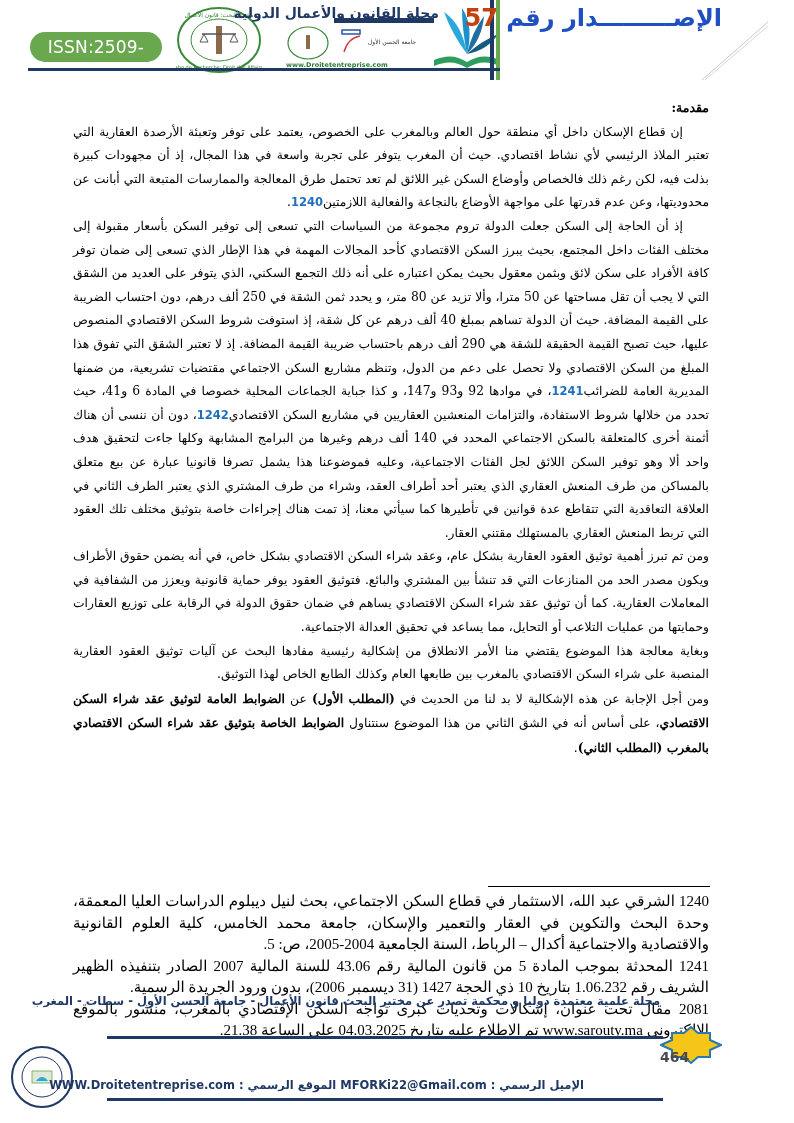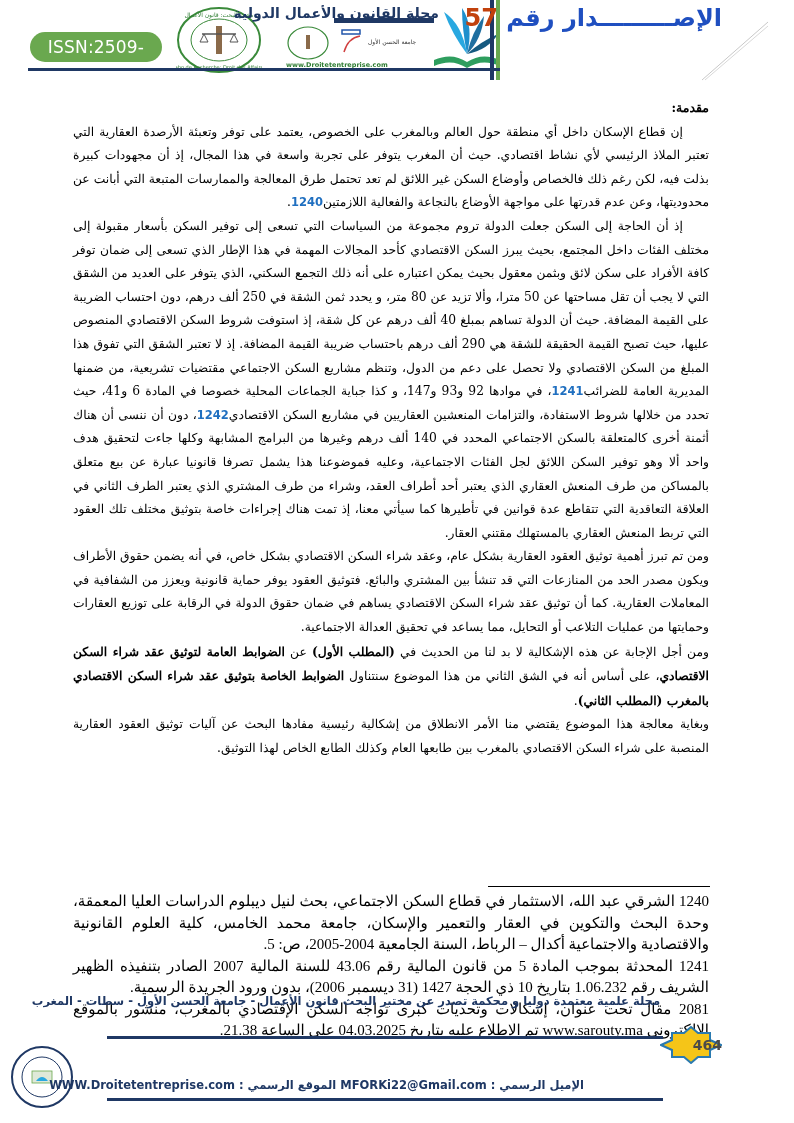--- a/index.html
+++ b/index.html
@@ -45,21 +45,21 @@
   .footnotes { position:absolute; left:73px; top:891px; width:636px; direction:rtl;
                font-family:Liberation Serif, serif; font-size:15px; line-height:21.5px; text-align:justify; }
   .footnotes p { margin:0; }
   .fn-link { color:#000; text-decoration:underline; direction:ltr; unicode-bidi:embed; }
 
   
   .footer-seal { position:absolute; left:10px; top:1045px; width:64px; height:64px; }
   .footer-rule-top { position:absolute; left:107px; top:1036px; width:556px; height:3px; background:#1f3864; }
   .footer-rule-bot { position:absolute; left:107px; top:1098px; width:556px; height:3px; background:#1f3864; }
   .page-badge { position:absolute; left:660px; top:1026px; width:62px; height:38px; }
-  .page-badge span { position:absolute; left:0; top:0; width:62px; height:38px; text-align:right;
+  .page-badge span { position:absolute; left:0; top:12px; width:62px; height:38px; text-align:left;
           line-height:38px; font-size:14px; font-weight:bold; color:#4a4a4a; font-family:"DejaVu Sans", sans-serif; }
   .footer-line1 { position:absolute; right:134px; top:994px; direction:rtl; font-size:11.5px;
           font-weight:bold; color:#1f3864; white-space:nowrap; font-family:"DejaVu Sans", sans-serif; }
   .footer-line2 { position:absolute; right:210px; top:1078px; direction:rtl; font-size:11.5px;
           font-weight:bold; color:#1f3864; white-space:nowrap; font-family:"DejaVu Sans", sans-serif; }
   .ltr { direction:ltr; unicode-bidi:embed; }
 </style>
 </head>
 <body>
 
@@ -120,25 +120,25 @@
 
   <p class="indent">
     <span>إن قطاع الإسكان داخل أي منطقة حول العالم وبالمغرب على الخصوص، يعتمد على توفر وتعبئة الأرصدة العقارية التي تعتبر الملاذ الرئيسي لأي نشاط اقتصادي. حيث أن المغرب يتوفر على تجربة واسعة في هذا المجال، إذ أن مجهودات كبيرة بذلت فيه، لكن رغم ذلك فالخصاص وأوضاع السكن غير اللائق لم تعد تحتمل طرق المعالجة والممارسات المتبعة التي أبانت عن محدوديتها، وعن عدم قدرتها على مواجهة الأوضاع بالنجاعة والفعالية اللازمتين</span><span class="fn-ref">1240</span><span>.</span>
   </p>
 
   <p class="indent">
     <span>إذ أن الحاجة إلى السكن جعلت الدولة تروم مجموعة من السياسات التي تسعى إلى توفير السكن بأسعار مقبولة إلى مختلف الفئات داخل المجتمع، بحيث يبرز السكن الاقتصادي كأحد المجالات المهمة في هذا الإطار الذي تسعى إلى ضمان توفر كافة الأفراد على سكن لائق وبثمن معقول بحيث يمكن اعتباره على أنه ذلك التجمع السكني، الذي يتوفر على العديد من الشقق التي لا يجب أن تقل مساحتها عن 50 مترا، وألا تزيد عن 80 متر، و يحدد ثمن الشقة في 250 ألف درهم، دون احتساب الضريبة على القيمة المضافة. حيث أن الدولة تساهم بمبلغ 40 ألف درهم عن كل شقة، إذ استوفت شروط السكن الاقتصادي المنصوص عليها، حيث تصبح القيمة الحقيقة للشقة هي 290 ألف درهم باحتساب ضريبة القيمة المضافة. إذ لا تعتبر الشقق التي تفوق هذا المبلغ من السكن الاقتصادي ولا تحصل على دعم من الدول، وتنظم مشاريع السكن الاجتماعي مقتضيات تشريعية، من ضمنها المديرية العامة للضرائب</span><span class="fn-ref">1241</span><span>، في موادها 92 و93 و147، و كذا جباية الجماعات المحلية خصوصا في المادة 6 و41، حيث تحدد من خلالها شروط الاستفادة، والتزامات المنعشين العقاريين في مشاريع السكن الاقتصادي</span><span class="fn-ref">1242</span><span>، دون أن ننسى أن هناك أثمنة أخرى كالمتعلقة بالسكن الاجتماعي المحدد في 140 ألف درهم وغيرها من البرامج المشابهة وكلها جاءت لتحقيق هدف واحد ألا وهو توفير السكن اللائق لجل الفئات الاجتماعية، وعليه فموضوعنا هذا يشمل تصرفا قانونيا عبارة عن بيع متعلق بالمساكن من طرف المنعش العقاري الذي يعتبر أحد أطراف العقد، وشراء من طرف المشتري الذي يعتبر الطرف الثاني في العلاقة التعاقدية التي تتقاطع عدة قوانين في تأطيرها كما سيأتي معنا، إذ تمت هناك إجراءات خاصة بتوثيق مختلف تلك العقود التي تربط المنعش العقاري بالمستهلك مقتني العقار.</span>
   </p>
 
   <p>ومن تم تبرز أهمية توثيق العقود العقارية بشكل عام، وعقد شراء السكن الاقتصادي بشكل خاص، في أنه يضمن حقوق الأطراف ويكون مصدر الحد من المنازعات التي قد تنشأ بين المشتري والبائع.  فتوثيق العقود يوفر حماية قانونية ويعزز من الشفافية في المعاملات العقارية. كما أن توثيق عقد شراء السكن الاقتصادي يساهم في ضمان حقوق الدولة في الرقابة على توزيع العقارات وحمايتها من عمليات التلاعب أو التحايل، مما يساعد في تحقيق العدالة الاجتماعية.</p>
+  <p>وبغاية معالجة هذا الموضوع يقتضي منا الأمر الانطلاق من إشكالية رئيسية مفادها البحث عن آليات توثيق العقود العقارية المنصبة على شراء السكن الاقتصادي بالمغرب بين طابعها العام وكذلك الطابع الخاص لهذا التوثيق.</p>
+
   <p>
     <span>ومن أجل الإجابة عن هذه الإشكالية لا بد لنا من الحديث في </span><span class="b">(المطلب الأول)</span><span> عن </span><span class="b">الضوابط العامة لتوثيق عقد شراء السكن الاقتصادي</span><span>، على أساس أنه في الشق الثاني من هذا الموضوع سنتناول </span><span class="b">الضوابط الخاصة بتوثيق عقد شراء السكن الاقتصادي بالمغرب (المطلب الثاني)</span><span>.</span>
   </p>
-
-  <p>وبغاية معالجة هذا الموضوع يقتضي منا الأمر الانطلاق من إشكالية رئيسية مفادها البحث عن آليات توثيق العقود العقارية المنصبة على شراء السكن الاقتصادي بالمغرب بين طابعها العام وكذلك الطابع الخاص لهذا التوثيق.</p>
 </div>
 
 <div class="fn-rule"></div>
 <div class="footnotes">
   <p>1240 الشرقي عبد الله، الاستثمار في قطاع السكن الاجتماعي، بحث لنيل ديبلوم الدراسات العليا المعمقة، وحدة البحث والتكوين في العقار والتعمير والإسكان، جامعة محمد الخامس، كلية العلوم القانونية والاقتصادية والاجتماعية أكدال – الرباط، السنة الجامعية 2004-2005، ص: 5.</p>
   <p>1241 المحدثة بموجب المادة 5 من قانون المالية رقم 43.06 للسنة المالية 2007 الصادر بتنفيذه الظهير الشريف رقم 1.06.232 بتاريخ 10 ذي الحجة 1427 (31 ديسمبر 2006)، بدون ورود الجريدة الرسمية.</p>
   <p>
     <span>2081 مقال تحت عنوان، إشكالات وتحديات كبرى تواجه السكن الإقتصادي بالمغرب، منشور بالموقع الإلكتروني </span><span class="fn-link">www.sarouty.ma</span><span> تم الاطلاع عليه بتاريخ 04.03.2025 على الساعة 21.38.</span>
   </p>
 </div>

